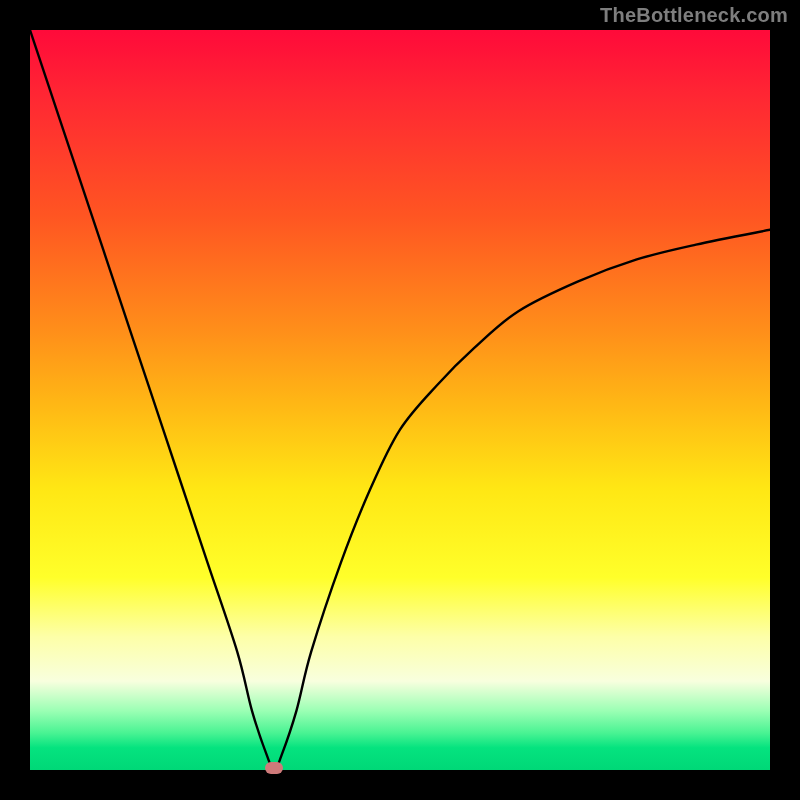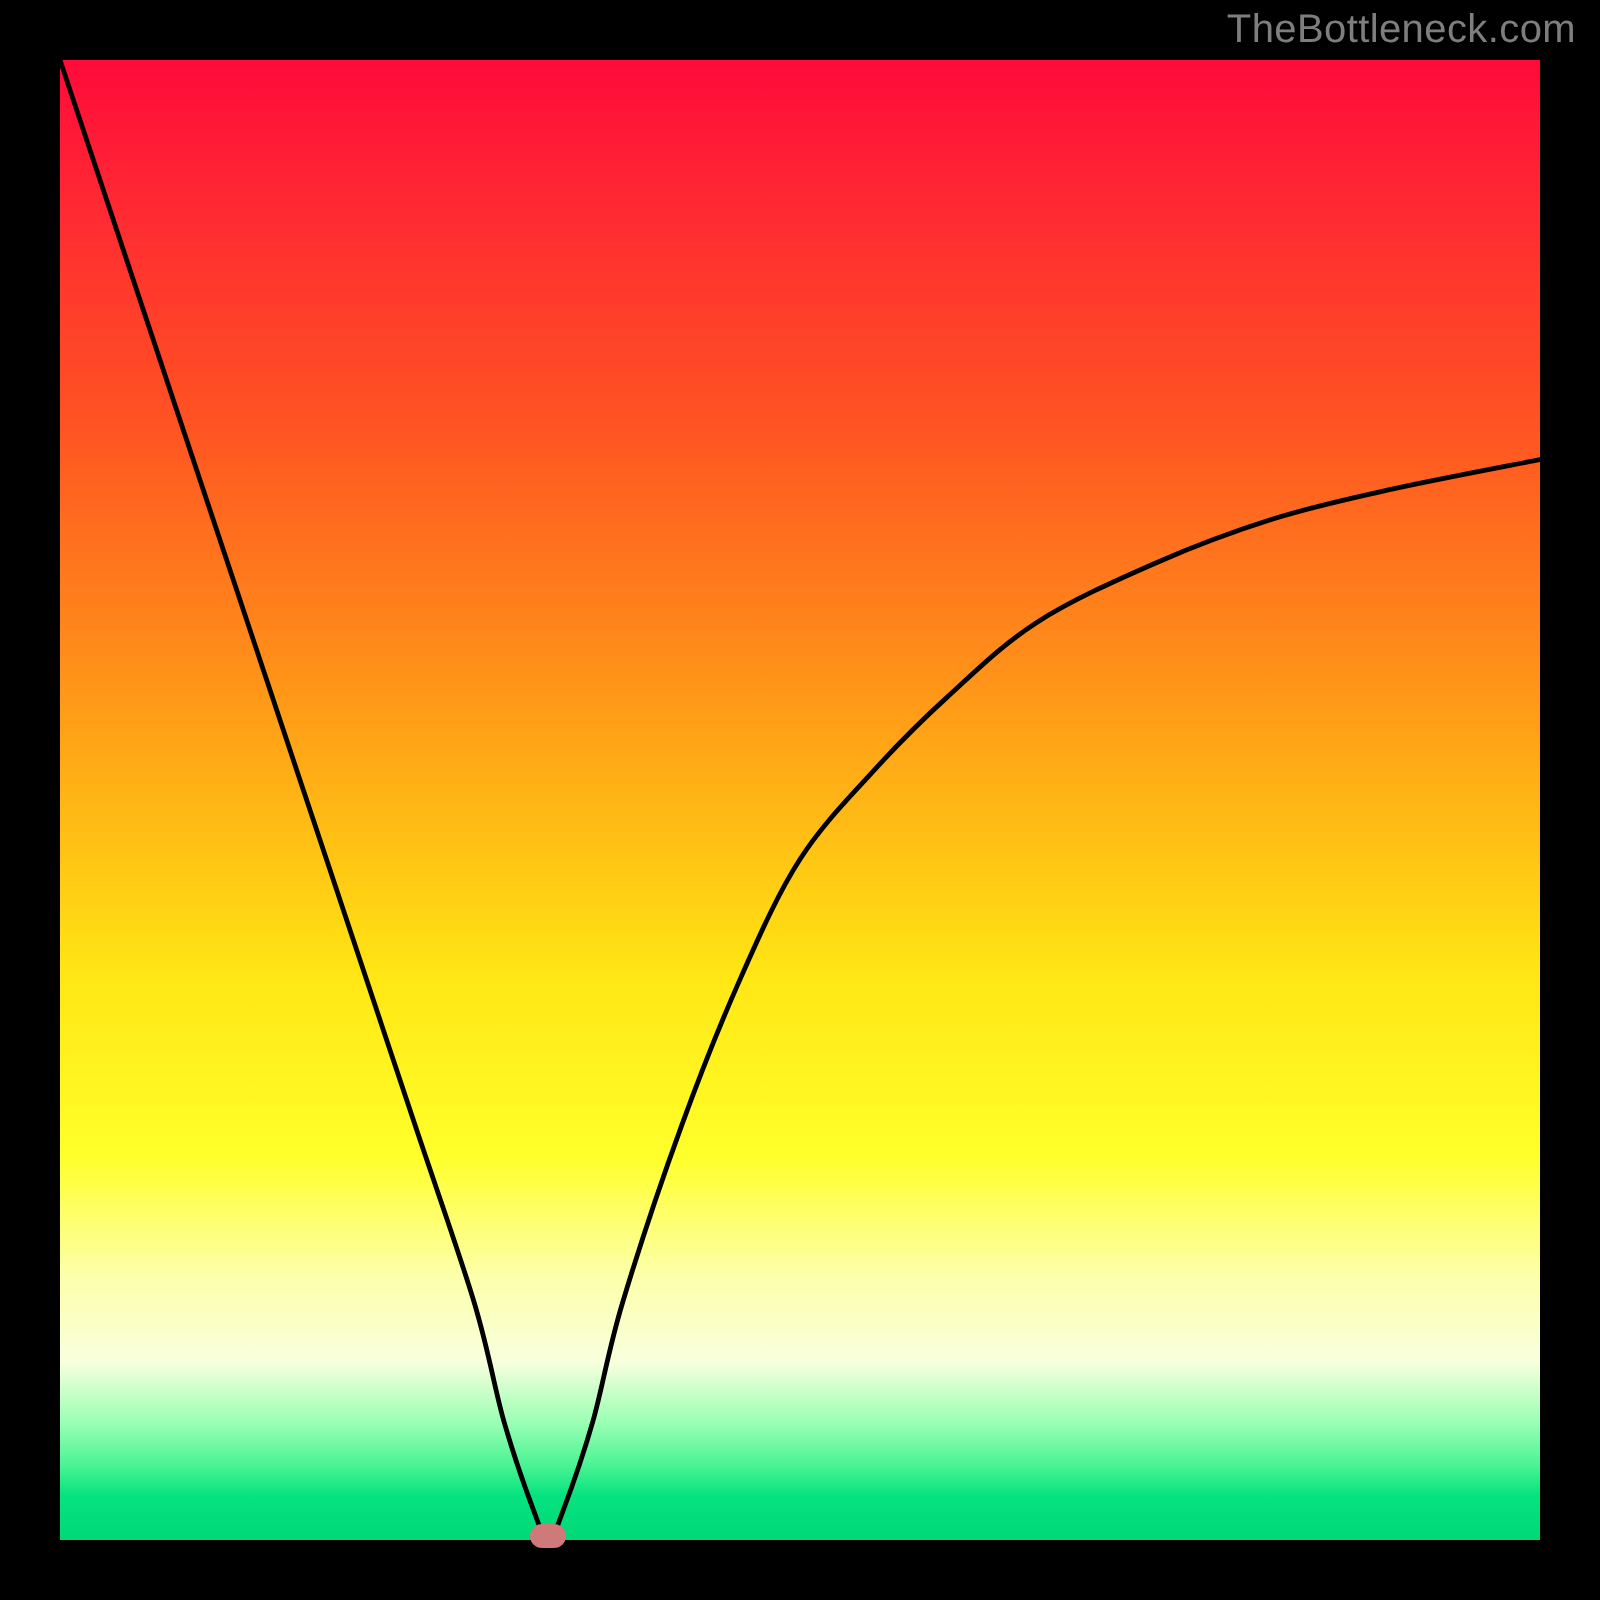--- a/index.html
+++ b/index.html
@@ -40,21 +40,21 @@
       #00d877 100%
     );
   }
   .watermark {
     position: absolute;
     top: 4px;
     right: 12px;
     color: #7e7e7e;
     font-size: 20px;
     letter-spacing: 0.2px;
-    font-weight: 400;
+    font-weight: 700;
   }
   svg.curve {
     position: absolute;
     left: 0;
     top: 0;
     width: 740px;
     height: 740px;
   }
   .marker {
     position: absolute;

